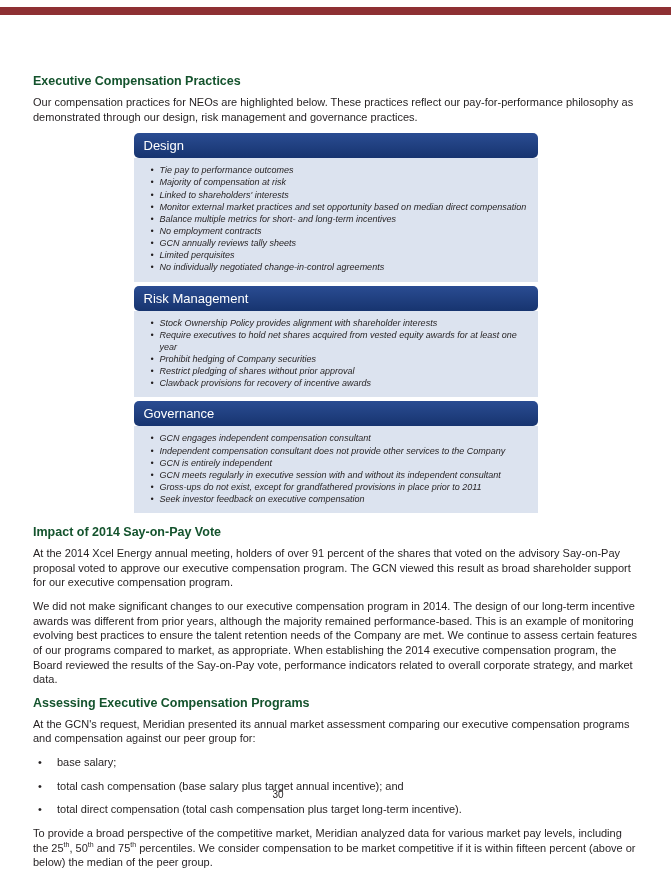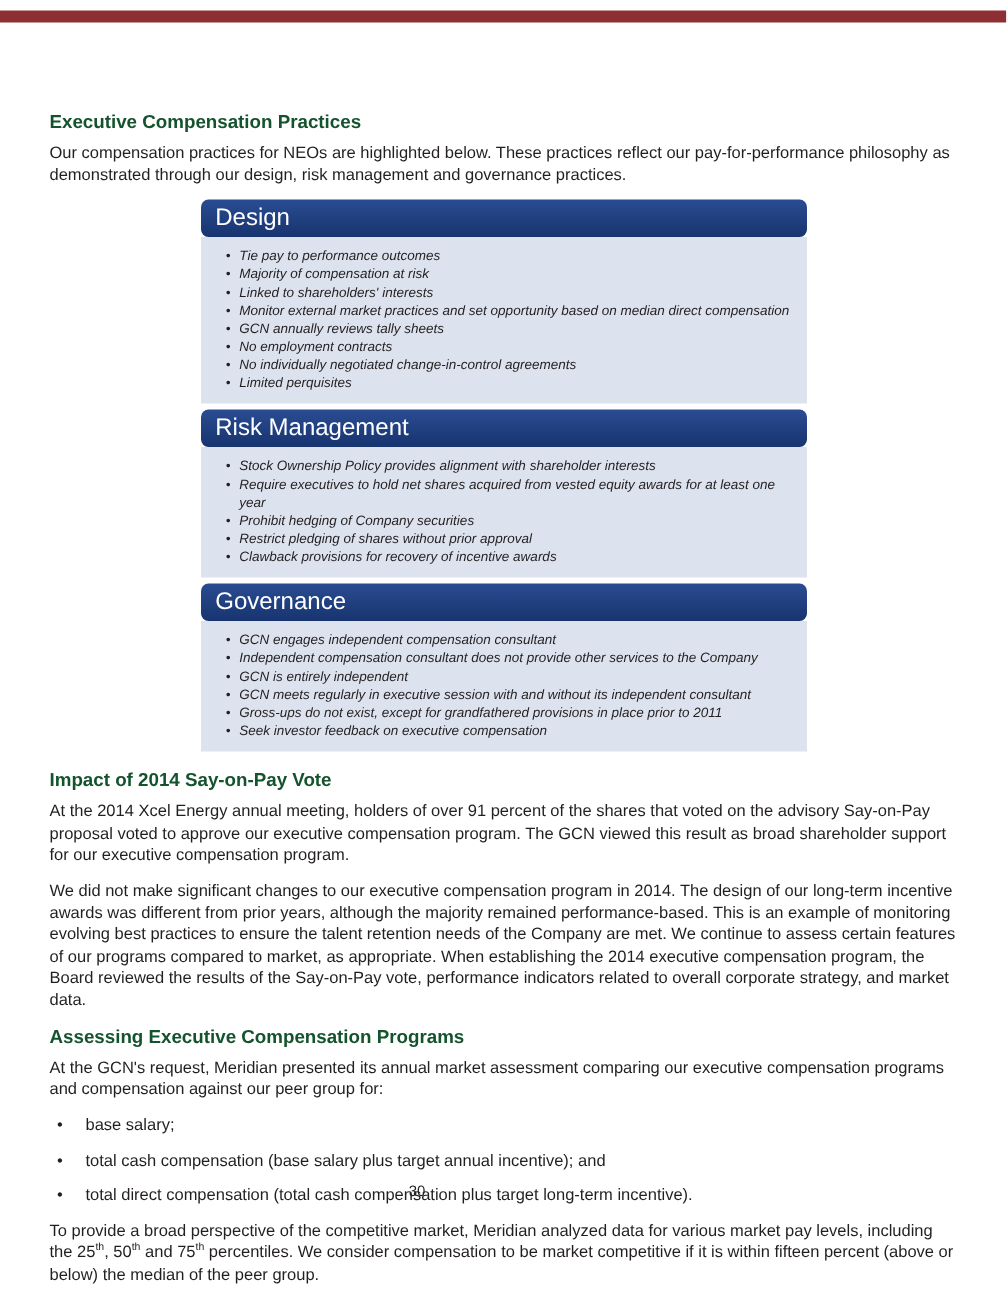--- a/index.html
+++ b/index.html
@@ -37,21 +37,21 @@
     color: #231f20;
   }
   .boxes {
     width: 404px;
     margin: 6px auto 12px auto;
   }
   .box { margin-bottom: 4px; }
   .box-header {
     background: linear-gradient(180deg, #2a4c92 0%, #17346f 100%);
     color: #ffffff;
-    font-size: 16px;
+    font-size: 13px;
     height: 25px;
     line-height: 25px;
     padding-left: 10px;
     border-radius: 5px;
   }
   ul.box-body {
     background: #dce3ef;
     list-style: none;
     padding: 6px 10px 8px 16px;
     margin: 0;
@@ -110,24 +110,25 @@
 
       <div class="box">
         <div class="box-header">
           <span>Design</span>
         </div>
         <ul class="box-body">
           <li>Tie pay to performance outcomes</li>
           <li>Majority of compensation at risk</li>
           <li>Linked to shareholders' interests</li>
           <li>Monitor external market practices and set opportunity based on median direct compensation</li>
+          <li>Balance multiple metrics for short- and long-term incentives</li>
+          <li>No employment contracts</li>
           <li>GCN annually reviews tally sheets</li>
-          <li>No employment contracts</li>
+          <li>Limited perquisites</li>
           <li>No individually negotiated change-in-control agreements</li>
-          <li>Limited perquisites</li>
         </ul>
       </div>
 
       <div class="box">
         <div class="box-header">
           <span>Risk Management</span>
         </div>
         <ul class="box-body">
           <li>Stock Ownership Policy provides alignment with shareholder interests</li>
           <li>Require executives to hold net shares acquired from vested equity awards for at least one year</li>

